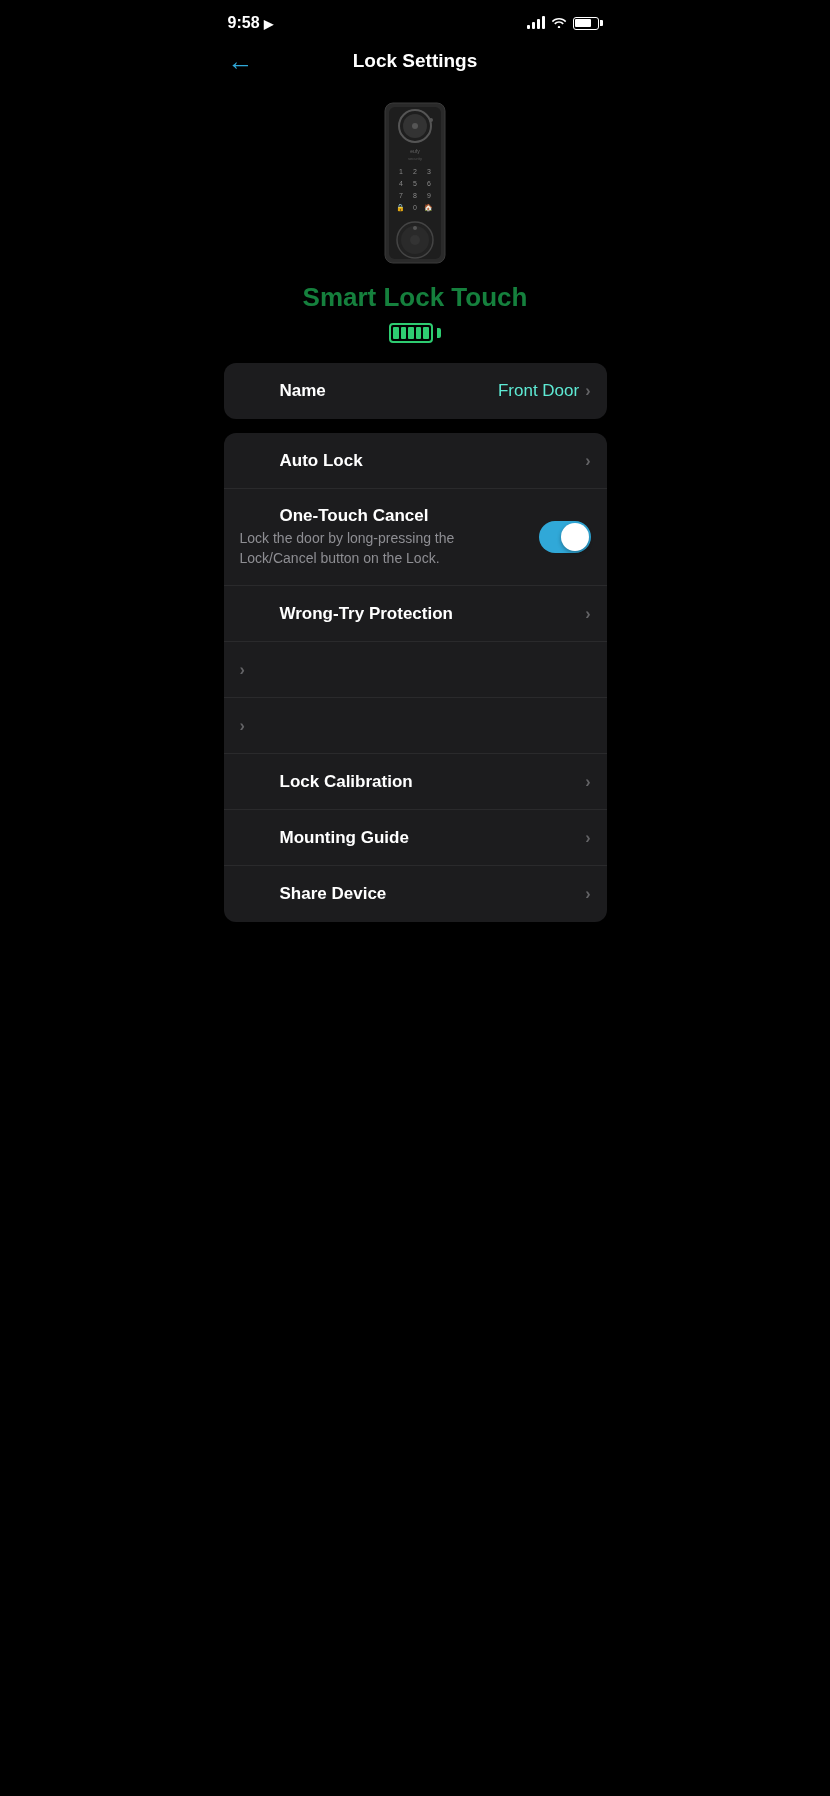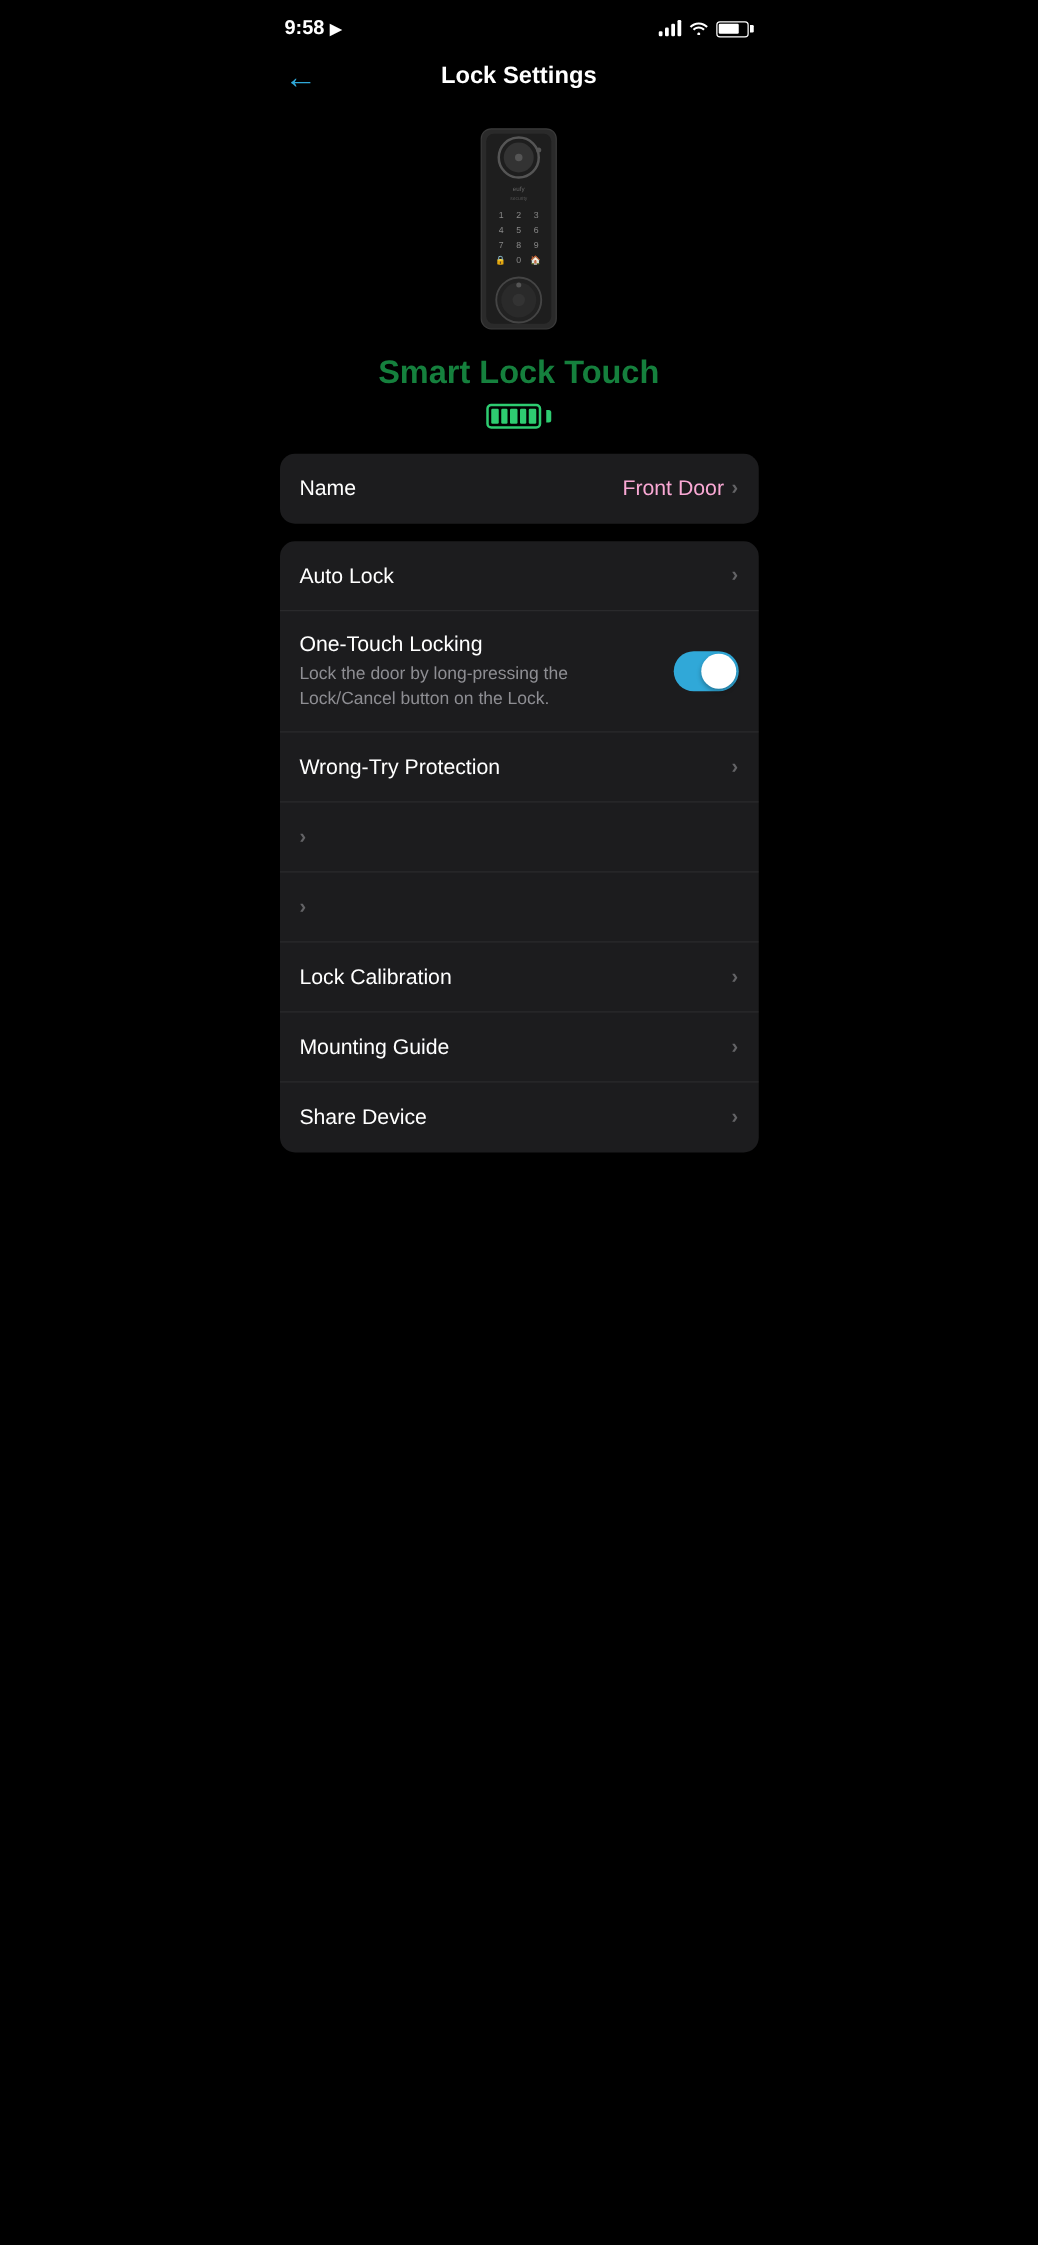--- a/index.html
+++ b/index.html
@@ -179,37 +179,38 @@
     }
 
     .row-left {
       display: flex;
       flex-direction: column;
       gap: 3px;
       flex: 1;
     }
     .row-label {
       font-size: 17px;
-      font-weight: 400;
+      font-weight: 700;
       color: #fff;
+      margin-left: 40px;
     }
     .row-sublabel {
       font-size: 14px;
       color: #8e8e93;
       line-height: 1.4;
       max-width: 250px;
     }
     .row-right {
       display: flex;
       align-items: center;
       gap: 6px;
     }
     .row-value {
       font-size: 17px;
-      color: #f9a8d4;
+      color: #5eead4;
     }
     .chevron {
       color: #636366;
       font-size: 16px;
       font-weight: 600;
     }
 
     
     .toggle {
       width: 52px;
@@ -342,21 +343,21 @@
     <div class="row-left">
       <span class="row-label">Auto Lock</span>
     </div>
     <div class="row-right">
       <span class="chevron">›</span>
     </div>
   </div>
 
   <div class="settings-row">
     <div class="row-left">
-      <span class="row-label">One-Touch Locking</span>
+      <span class="row-label">One-Touch Cancel</span>
       <span class="row-sublabel">Lock the door by long-pressing the Lock/Cancel button on the Lock.</span>
     </div>
     <div class="row-right">
       <div class="toggle">
         <div class="toggle-knob"></div>
       </div>
     </div>
   </div>
 
   <div class="settings-row">

